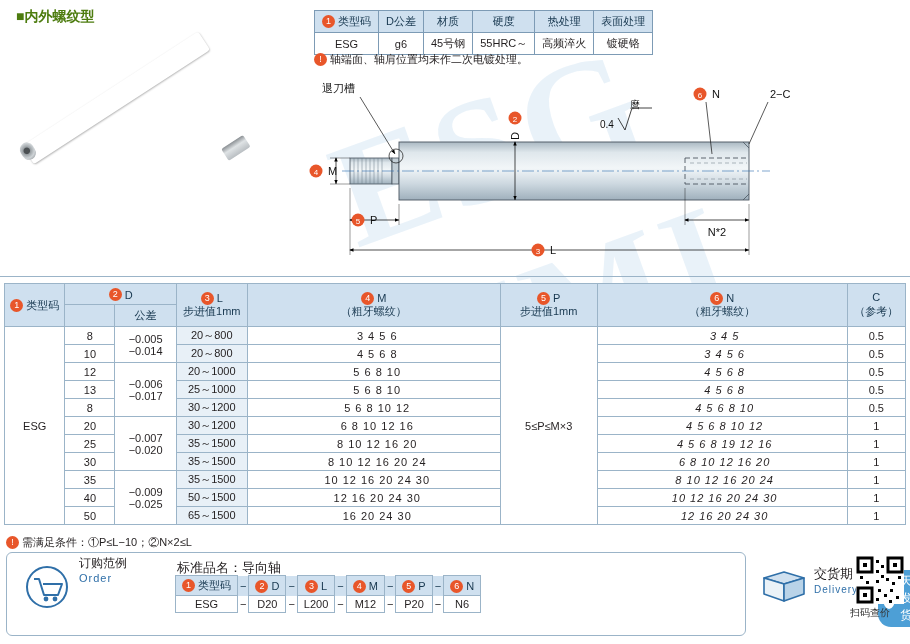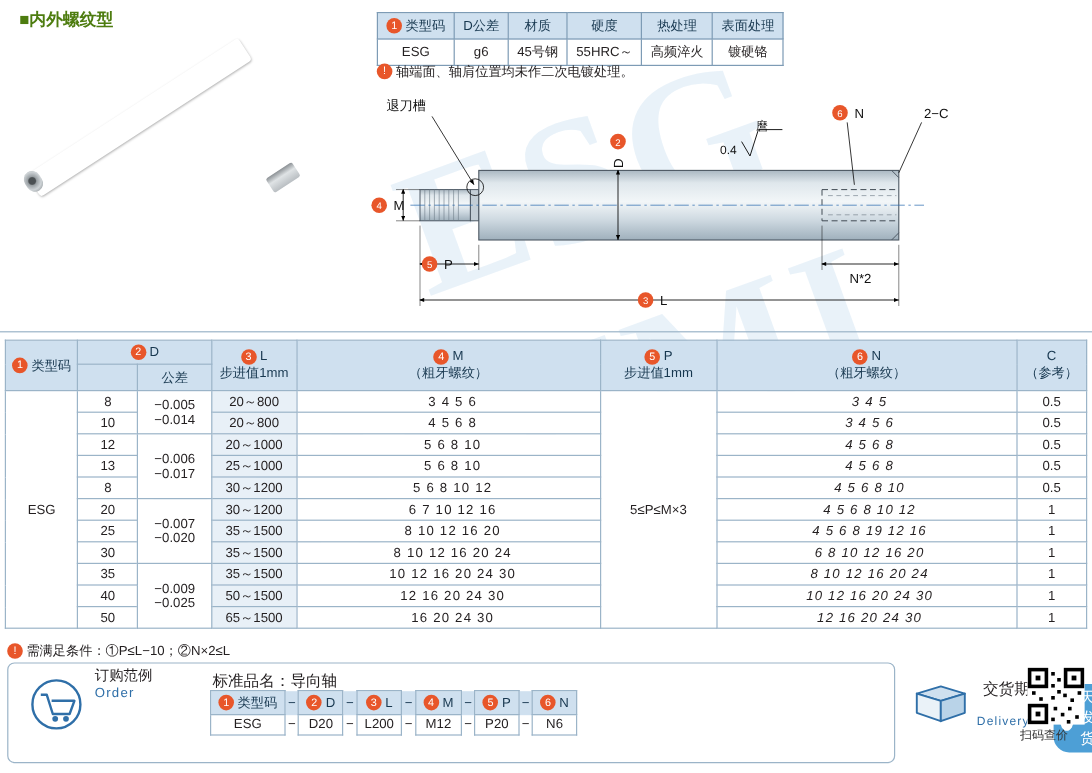--- a/index.html
+++ b/index.html
@@ -121,22 +121,22 @@
   }
   .code-table td {
     border: 1px solid #9bb4c8; padding: 2px 6px; text-align: center; min-width: 34px;
   }
   .code-table tr.hdr td { background: #cfe0ef; color: #17374f; }
   .code-table td.sep { border: none; background: transparent; min-width: 8px; padding: 2px 2px; }
 
   
   .delivery { position: absolute; left: 760px; top: 560px; z-index: 4; }
   .truck { position: absolute; left: 0; top: 8px; width: 48px; height: 38px; }
-  .dtext { position: absolute; left: 54px; top: 6px; font-size: 13px; line-height: 1.3; text-align: right; }
-  .dtext .en { color: #2f6fa8; font-size: 10px; letter-spacing: 1px; margin-top: 12px; }
+  .dtext { position: absolute; left: 54px; top: 6px; font-size: 13px; line-height: 1.3; }
+  .dtext .en { color: #2f6fa8; font-size: 10px; letter-spacing: 1px; }
   .days-pill {
     position: absolute; left: 118px; top: 10px; display: flex; align-items: center;
     background: #4d9fd6; color: #fff; border-radius: 13px; padding: 3px 10px 3px 5px; gap: 5px;
   }
   .days-num {
     background: #fff; color: #2f6fa8; font-weight: bold; font-size: 15px;
     border-radius: 50%; width: 21px; height: 21px; display: flex;
     align-items: center; justify-content: center;
   }
   .days-txt { font-size: 12px; }
@@ -389,21 +389,21 @@
           <td>8</td>
           <td class="shaded">30～1200</td>
           <td class="vals-m">5  6  8  10  12</td>
           <td class="vals">4  5  6  8  10</td>
           <td>0.5</td>
         </tr>
         <tr>
           <td>20</td>
           <td rowspan="3">−0.007<br>−0.020</td>
           <td class="shaded">30～1200</td>
-          <td class="vals-m">6  7  10  12  16</td>
+          <td class="vals-m">6  8  10  12  16</td>
           <td class="vals">4  5  6  8  10  12</td>
           <td>1</td>
         </tr>
         <tr>
           <td>25</td>
           <td class="shaded">35～1500</td>
           <td class="vals-m">8  10  12  16  20</td>
           <td class="vals">4  5  6  8  19  12  16</td>
           <td>1</td>
         </tr>

